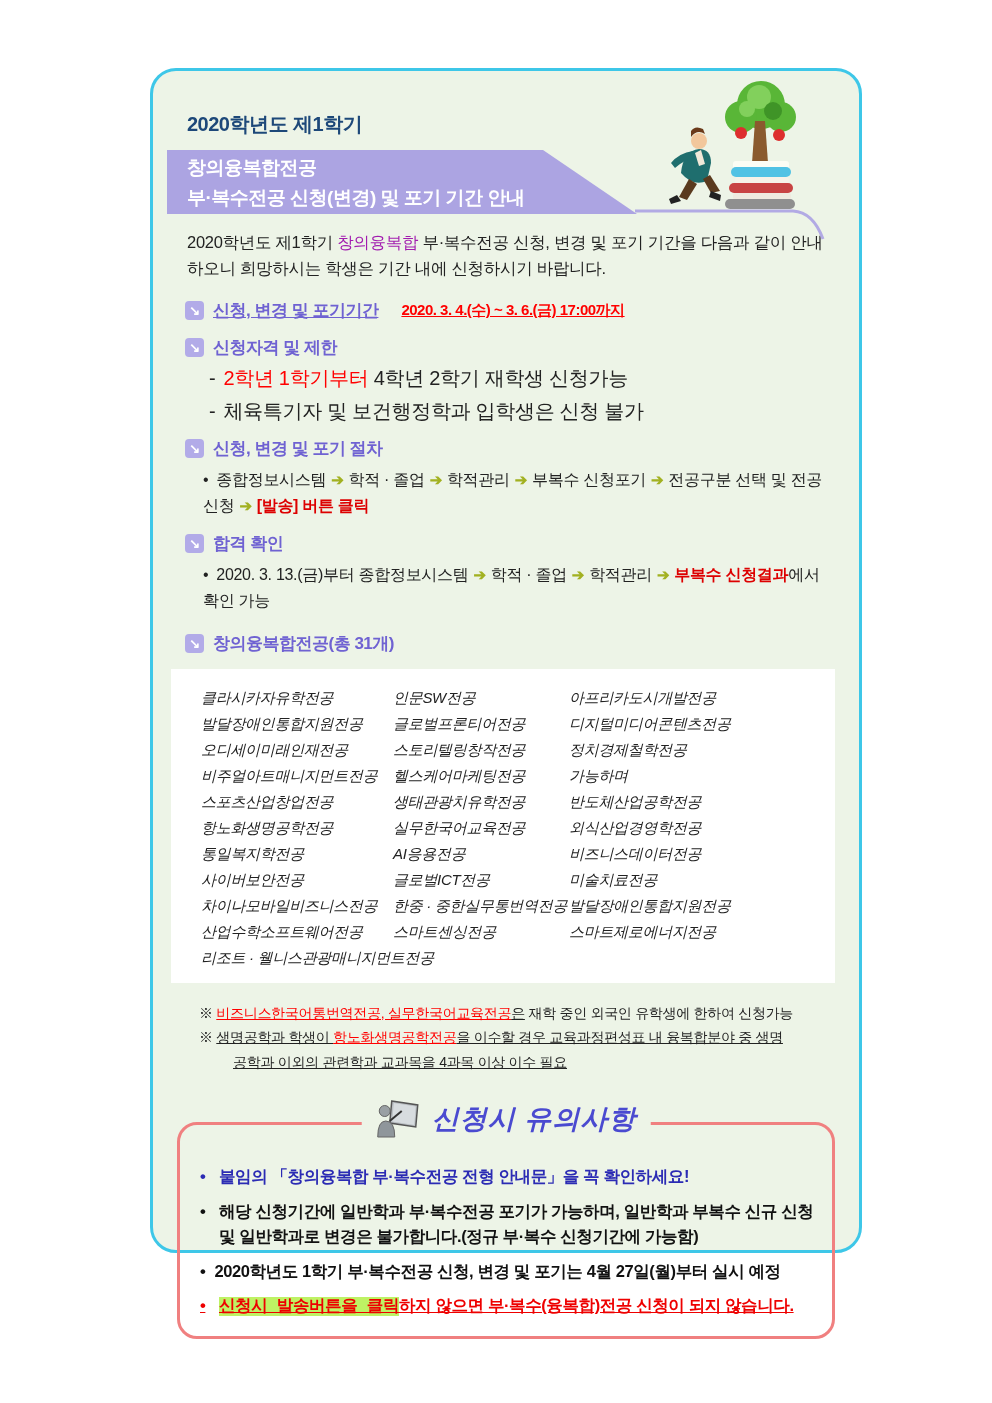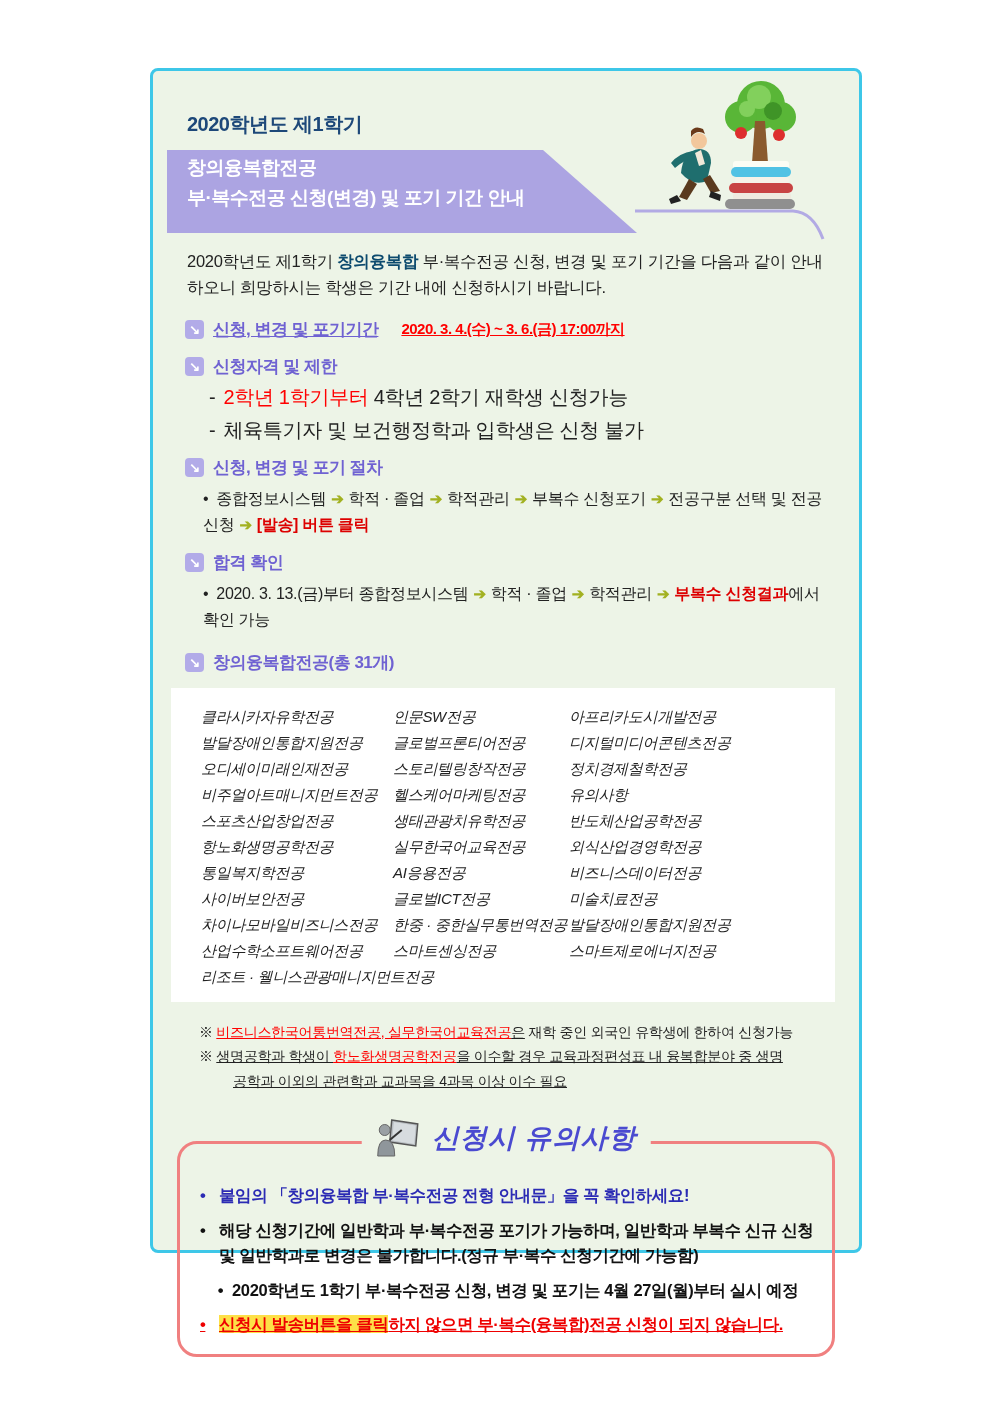--- a/index.html
+++ b/index.html
@@ -1,32 +1,32 @@
 <!DOCTYPE html>
 <html><head>
 <meta charset="utf-8">
 <style>
   * { margin:0; padding:0; box-sizing:border-box; }
   body { width:992px; height:1403px; background:#ffffff; font-family:"Liberation Sans", sans-serif; color:#222; }
   .page { position:relative; width:992px; height:1403px; background:#ffffff; overflow:hidden; }
 
   .doc-box { position:absolute; left:150px; top:68px; width:712px; height:1185px;
-             background:#edf4e7; border:3px solid #3ec7e8; border-radius:8px; }
+             background:#edf4e7; border:3px solid #3ec7e8; border-radius:26px; }
 
   .semester { margin:40px 0 0 34px; font-size:20px; font-weight:bold; color:#1d4879; letter-spacing:-0.5px; }
 
-  .banner { position:relative; margin:12px 0 0 14px; width:470px; height:83px; background:#aca4e2;
+  .banner { position:relative; margin:12px 0 0 14px; width:470px; height:64px; background:#aca4e2;
             color:#ffffff; font-weight:bold; font-size:19px; line-height:1.6; padding:3px 0 0 20px;
             clip-path:polygon(0 0, 80% 0, 100% 100%, 0 100%); letter-spacing:-0.5px; }
   .banner-tail { position:absolute; left:482px; top:138px; }
 
   .illustration { position:absolute; right:48px; top:4px; }
 
   .intro { margin:16px 26px 0 34px; font-size:16.5px; line-height:1.55; color:#222; letter-spacing:-0.3px; }
-  .intro .em { color:#0c4a6e; font-weight:bold; }
+  .intro .em { color:#a21caf; font-weight:normal; }
 
   .sec-head { display:flex; align-items:center; gap:9px; margin-left:32px; font-size:17px;
               font-weight:bold; color:#6f62d2; letter-spacing:-0.5px; }
   .sec-bullet { width:19px; height:19px; background:#b2abe8; border-radius:4px; color:#fff;
                 font-size:13px; font-weight:bold; display:flex; align-items:center; justify-content:center; flex:0 0 19px; }
   .u { text-decoration:underline; }
   .date-red { color:#ff0000; font-weight:bold; font-size:15px; margin-left:14px; }
 
   .dash-item { margin:6px 0 0 56px; font-size:20px; color:#222; letter-spacing:-0.3px; }
   .dash-item .red { color:#ff0000; }
@@ -50,21 +50,21 @@
              padding:30px 16px 16px 20px; }
   .caution-legend { position:absolute; top:-26px; left:50%; transform:translateX(-50%);
                     background:#edf4e7; padding:0 14px; display:flex; align-items:center; gap:12px; white-space:nowrap; }
   .caution-title { font-size:27px; font-weight:bold; font-style:italic; color:#4a4ad0; letter-spacing:1px; }
   .c-item { display:flex; gap:9px; font-size:16.5px; line-height:1.55; margin-top:9px;
             font-weight:600; color:#111; letter-spacing:-0.4px; }
   .c-item .cm { flex:0 0 10px; }
   .c-blue { color:#2b2bb4; font-weight:bold; }
   .c-sub { margin:4px 0 0 20px; text-decoration:underline; font-weight:600; }
   .c-red { color:#ee0000; font-weight:bold; text-decoration:underline; }
-  .hl { background:#fde047; }
+  .hl { background:#bef264;font-family:Liberation Mono, monospace; }
 </style>
 </head>
 <body>
 
 <div class="page">
   <div class="doc-box">
 
     <div class="semester">2020학년도 제1학기</div>
 
     <div class="banner">
@@ -155,21 +155,21 @@
         <span>인문SW전공</span>
         <span>아프리카도시개발전공</span>
       <span>발달장애인통합지원전공</span>
         <span>글로벌프론티어전공</span>
         <span>디지털미디어콘텐츠전공</span>
       <span>오디세이미래인재전공</span>
         <span>스토리텔링창작전공</span>
         <span>정치경제철학전공</span>
       <span>비주얼아트매니지먼트전공</span>
         <span>헬스케어마케팅전공</span>
-        <span>유의사항</span>
+        <span>가능하며</span>
       <span>스포츠산업창업전공</span>
         <span>생태관광치유학전공</span>
         <span>반도체산업공학전공</span>
       <span>항노화생명공학전공</span>
         <span>실무한국어교육전공</span>
         <span>외식산업경영학전공</span>
       <span>통일복지학전공</span>
         <span>AI응용전공</span>
         <span>비즈니스데이터전공</span>
       <span>사이버보안전공</span>
@@ -208,21 +208,21 @@
         <span class="caution-title">신청시 유의사항</span>
       </div>
       <div class="c-item">
         <span class="cm c-blue">•</span>
         <span class="c-blue">붙임의 「창의융복합 부·복수전공 전형 안내문」을 꼭 확인하세요!</span>
       </div>
       <div class="c-item">
         <span class="cm">•</span>
         <span>해당 신청기간에 일반학과 부·복수전공 포기가 가능하며, 일반학과 부복수 신규 신청 및 일반학과로 변경은 불가합니다.(정규 부·복수 신청기간에 가능함)</span>
       </div>
-      <div class="c-item" style="display:block;text-align:center;">
+      <div class="c-item" style="display:block;">
         <span class="cm" style="margin-right:9px;">•</span><span>2020학년도 1학기 부·복수전공 신청, 변경 및 포기는 4월 27일(월)부터 실시 예정</span>
       </div>
       <div class="c-item">
         <span class="cm c-red">•</span>
         <span class="c-red"><span class="hl">신청시 발송버튼을 클릭</span><span>하지 않으면 부·복수(융복합)전공 신청이 되지 않습니다. </span></span>
       </div>
     </div>
 
   </div>
 </div>

